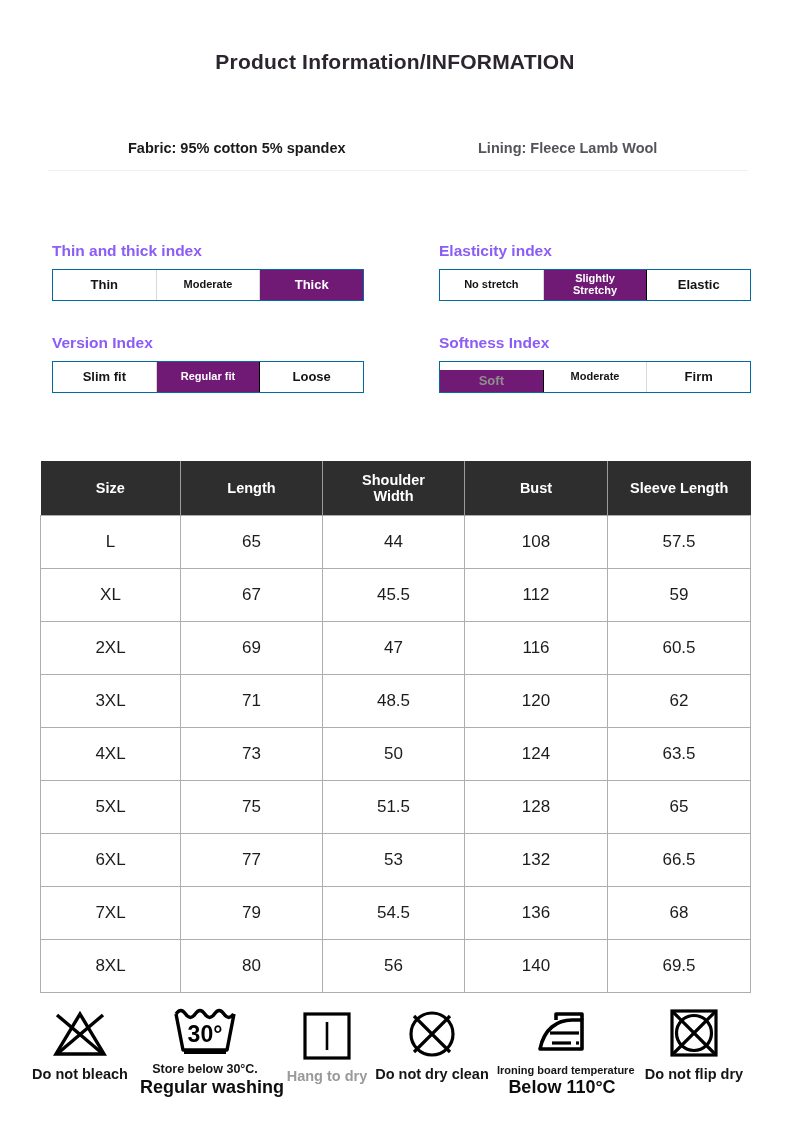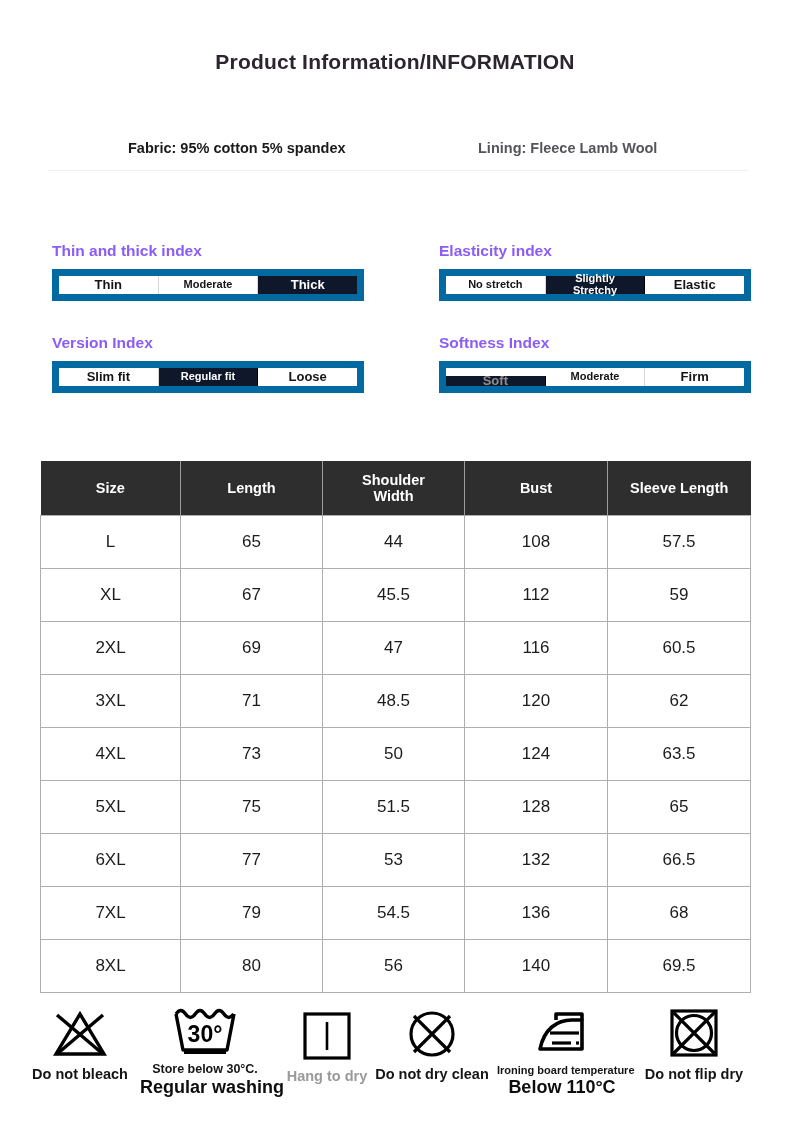--- a/index.html
+++ b/index.html
@@ -68,42 +68,42 @@
   .index-block { position: absolute; }
   .index-title {
     font-size: 15.5px;
     font-weight: bold;
     color: #8b5cf6;
     margin: 0 0 9px 0;
     white-space: nowrap;
   }
   .index-bar {
     display: flex;
-    border: 7px solid #0369a1;
+    border: 1px solid #0369a1;
     height: 32px;
     box-sizing: border-box;
     background: #fff;
   }
   .index-seg {
     flex: 1 1 0;
     display: flex;
     align-items: center;
     justify-content: center;
     font-size: 13px;
     font-weight: bold;
     color: #141414;
     box-sizing: border-box;
     border-right: 1px solid #d8d8d8;
     text-align: center;
     line-height: 1.08;
     white-space: pre-line;
   }
   .index-seg:last-child { border-right: none; }
   .index-seg.active {
-    background: #0f172a;
+    background: #701a75;
     color: #ffffff;
     border-right-color: #000;
   }
   .index-seg.small { font-size: 11px; text-align: center; }
   .index-seg.dim { color: #8e8e8e; margin-top: 8px; }
 
   #tt-block  { left: 52px;  top: 242px; width: 312px; }
   #ver-block { left: 52px;  top: 334px; width: 312px; }
   #el-block  { left: 439px; top: 242px; width: 312px; }
   #soft-block{ left: 439px; top: 334px; width: 312px; }

